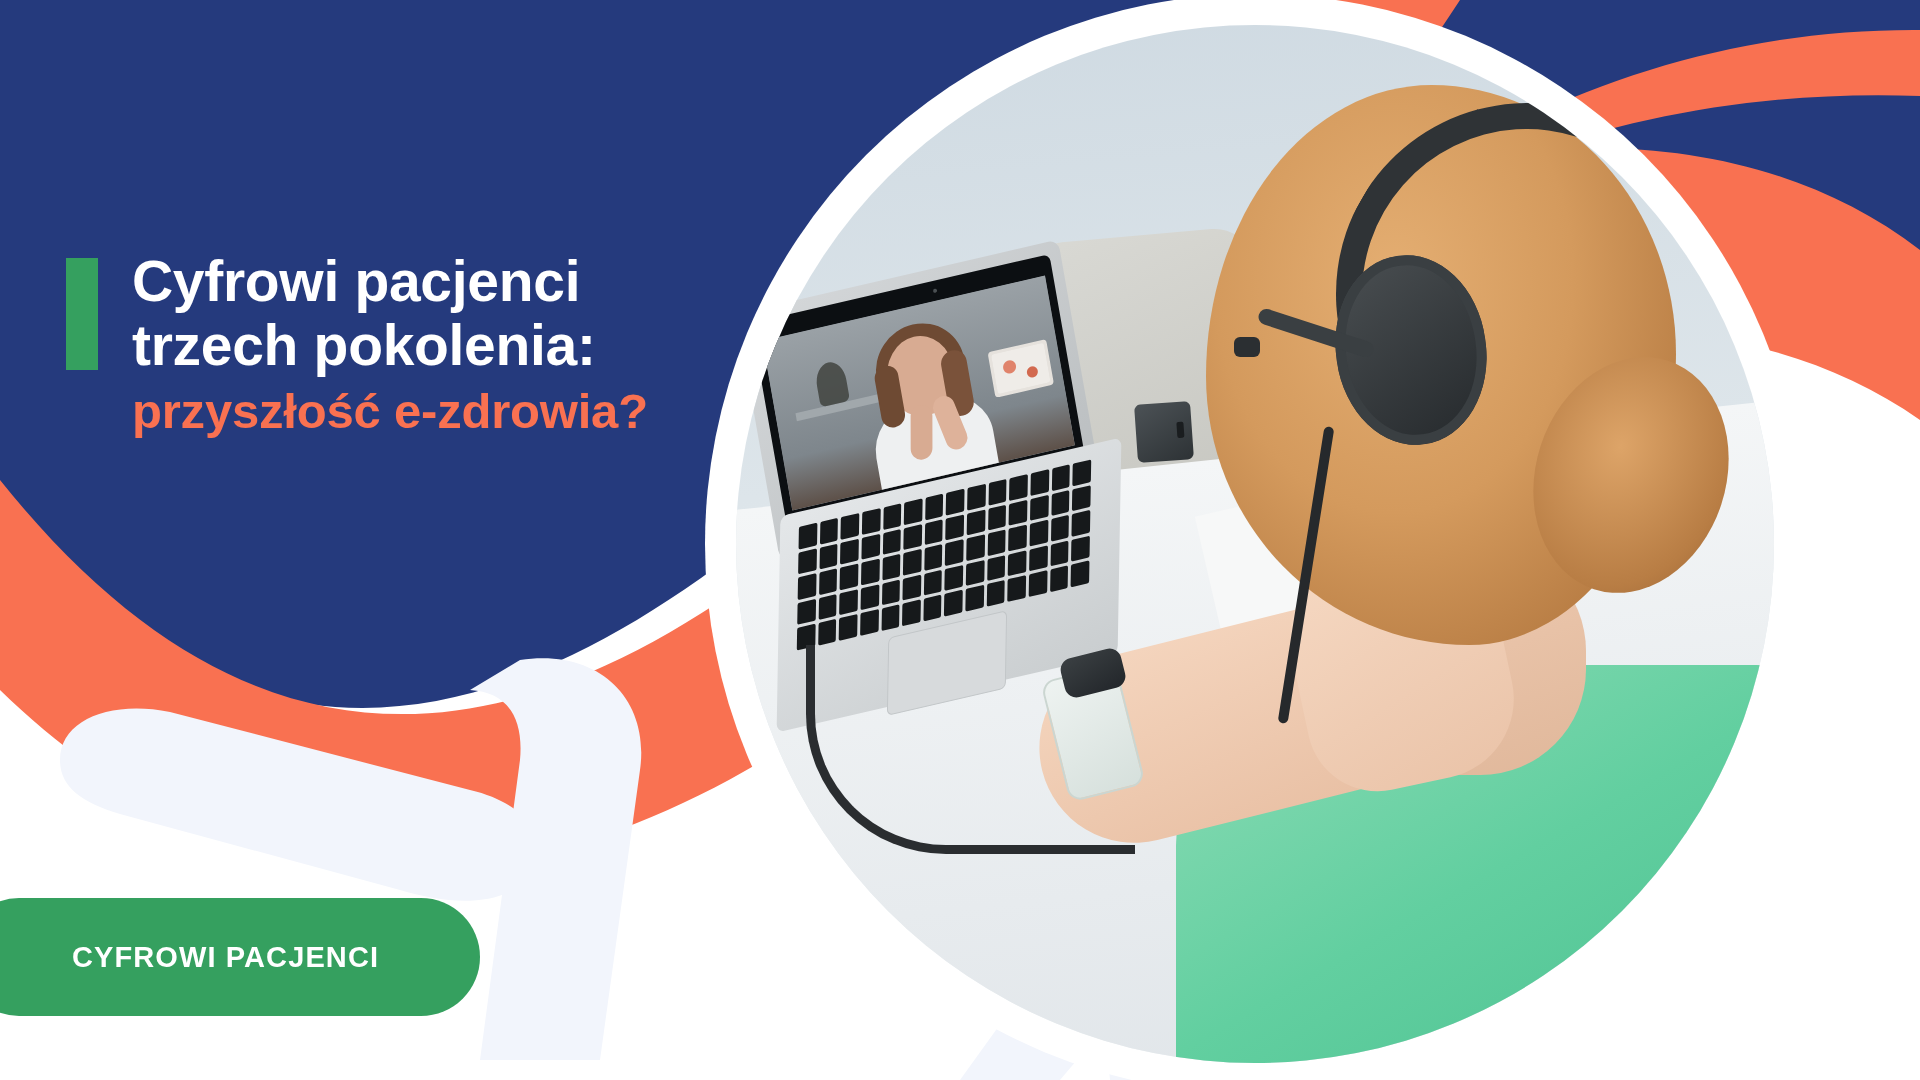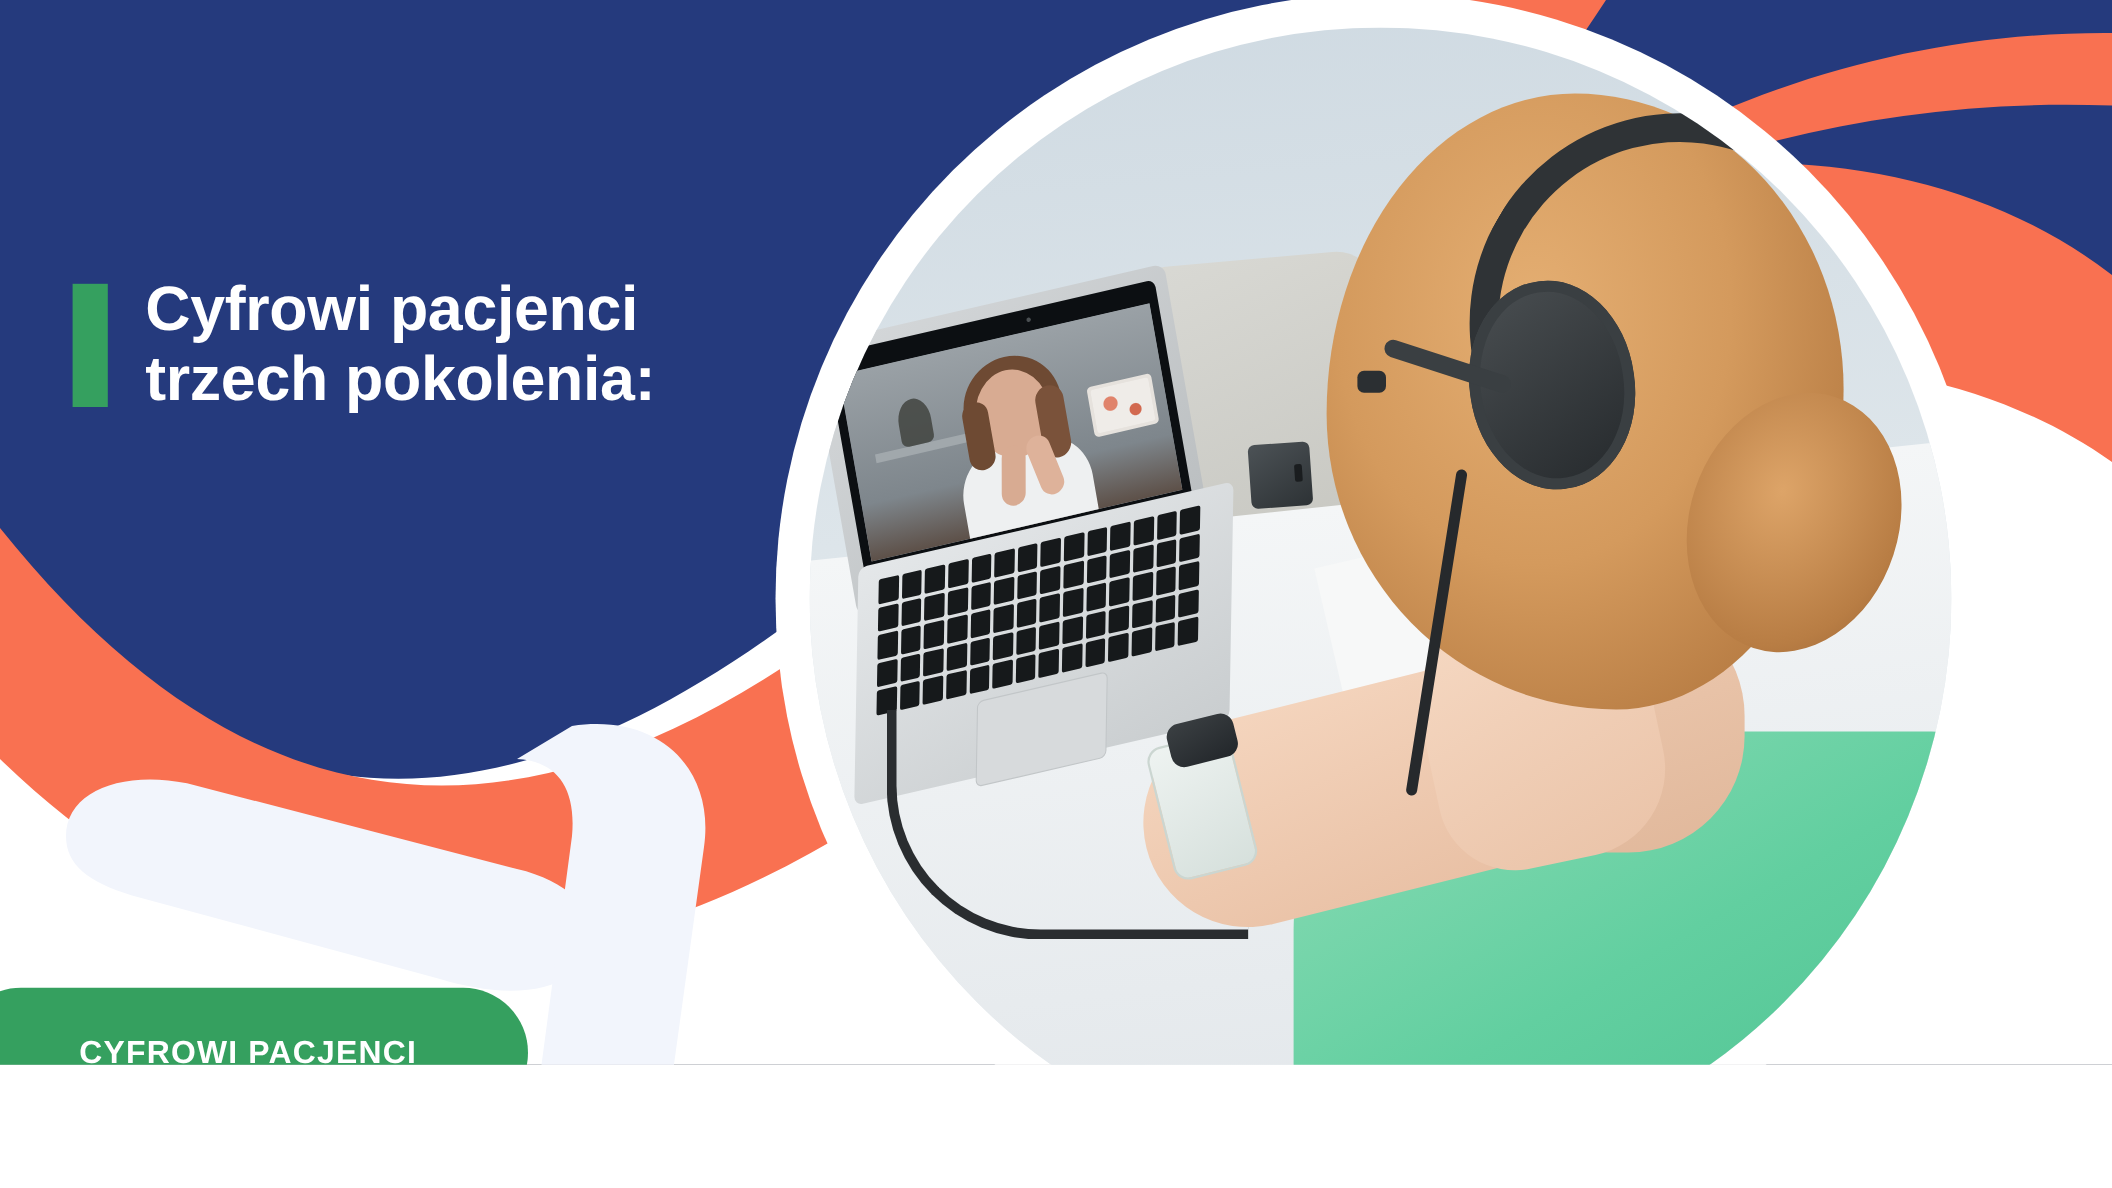--- a/index.html
+++ b/index.html
@@ -1,21 +1,21 @@
 <!DOCTYPE html>
 <html><head>
 <meta charset="utf-8">
 <style>
   html,body{margin:0;padding:0;}
   body{
     width:1920px;height:1080px;overflow:hidden;position:relative;
     background:#ffffff;
     font-family:"Liberation Sans", sans-serif;
   }
-  #stage{position:absolute;inset:0;width:1920px;height:968px;overflow:hidden;background:#0f172a;}
+  #stage{position:absolute;inset:0;width:1920px;height:1080px;overflow:hidden;background:#0f172a;}
 
   
   .bg-svg{position:absolute;left:0;top:0;width:1920px;height:1080px;}
 
   
   .copy{position:absolute;left:66px;top:250px;width:760px;}
   .accent-bar{
     position:absolute;left:0px;top:8px;width:32px;height:112px;
     background:#35A05F;
   }
@@ -385,20 +385,21 @@
 
   <div class="copy">
     <div class="accent-bar"></div>
 
     <div class="headline">
       <span class="hl-line">Cyfrowi pacjenci</span>
       <span class="hl-line">trzech pokolenia:</span>
     </div>
 
     <div class="subline">
+      <span class="sb-line">przyszłość e-zdrowia?</span>
     </div>
   </div>
 
   <div class="cta">
     <span class="cta-label">CYFROWI PACJENCI</span>
   </div>
 
 </div>
 
 </body></html>

